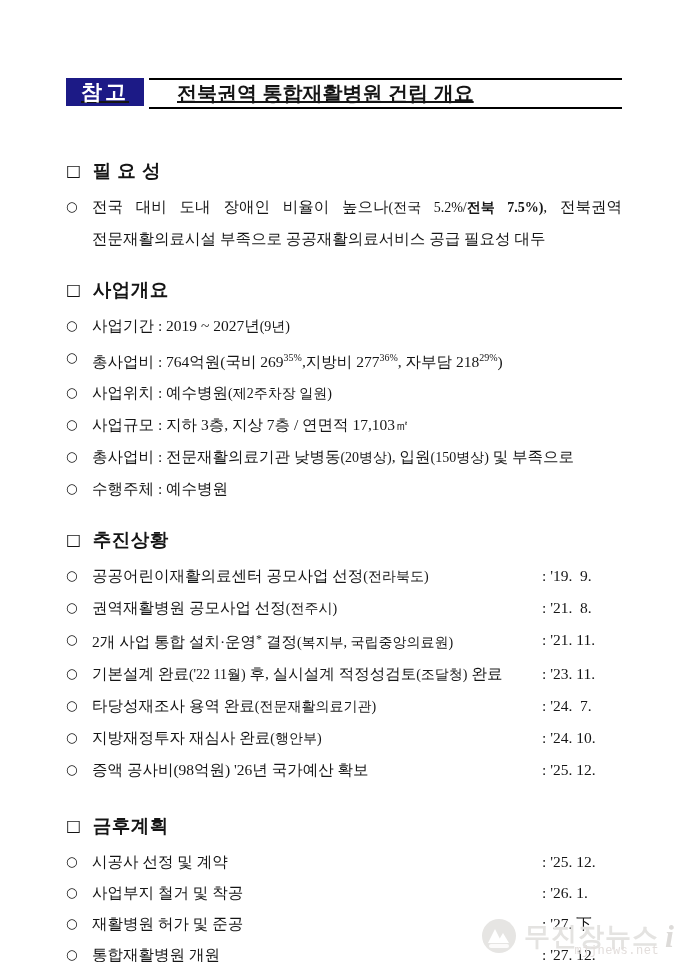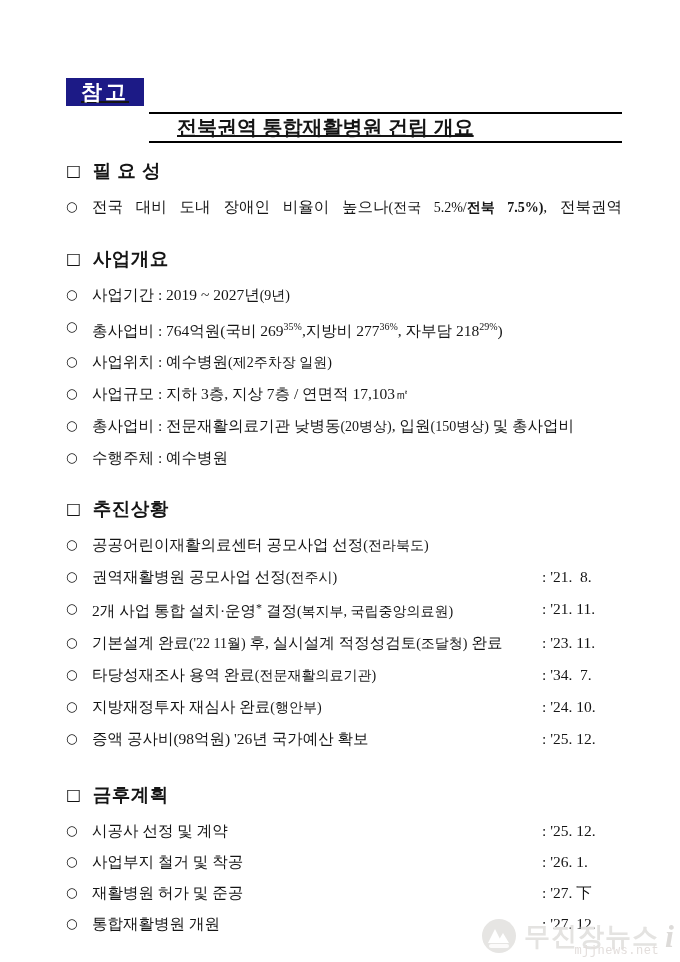--- a/index.html
+++ b/index.html
@@ -14,21 +14,21 @@
   
   .hdr { display:flex; align-items:flex-start; height:43px;text-decoration:underline; }
   .badge {
     width:78px; color:#ffffff; display:flex; align-items:center; justify-content:center;
     font-family:"Liberation Sans","DejaVu Sans",sans-serif; font-weight:bold;
     font-size:21px; letter-spacing:3px;
   }
   .tbox {
     flex:1; margin-left:5px; border-top:2.5px solid #000; border-bottom:2.5px solid #000;
     display:flex; align-items:center; padding-left:28px;
-    font-family:"Liberation Sans","DejaVu Sans",sans-serif; font-weight:bold; font-size:20px;margin-top:34px;
+    font-family:"Liberation Sans","DejaVu Sans",sans-serif; font-weight:bold; font-size:20px;
   }
 
   
   .sec { margin-top:23px; }
   .sec-first { margin-top:37px; }
   .shead {
     display:flex; align-items:center; margin-bottom:8px;
     font-family:"Liberation Sans","DejaVu Sans",sans-serif; font-weight:bold; font-size:18.5px;
     letter-spacing:0.5px;
   }
@@ -80,20 +80,21 @@
 
     <div class="sec sec-first">
       <div class="shead">
         <span class="mk-sq">□</span>
         <span>필 요 성</span>
       </div>
       <div class="brow">
         <span class="mk-c">○</span>
         <span class="bbody">
           <div class="jline"><span>전국 대비 도내 장애인 비율이 높으나</span><span class="sm">(전국 5.2%/</span><span class="sm bold">전북 7.5%)</span><span>, 전북권역</span></div>
+          <div>전문재활의료시설 부족으로 공공재활의료서비스 공급 필요성 대두</div>
         </span>
       </div>
     </div>
 
     <div class="sec">
       <div class="shead">
         <span class="mk-sq">□</span>
         <span>사업개요</span>
       </div>
 
@@ -112,58 +113,59 @@
         <span class="ptext"><span>사업위치</span><span class="col"> : </span><span>예수병원</span><span class="sm">(제2주차장 일원)</span></span>
       </div>
 
       <div class="brow">
         <span class="mk-c">○</span>
         <span class="ptext"><span>사업규모</span><span class="col"> : </span><span>지하 3층, 지상 7층 / 연면적 17,103</span><span class="sm">㎡</span></span>
       </div>
 
       <div class="brow">
         <span class="mk-c">○</span>
-        <span class="ptext"><span>총사업비</span><span class="col"> : </span><span>전문재활의료기관 낮병동</span><span class="sm">(20병상)</span><span>, 입원</span><span class="sm">(150병상)</span><span> 및 총사업비</span></span>
+        <span class="ptext"><span>총사업비</span><span class="col"> : </span><span>전문재활의료기관 낮병동</span><span class="sm">(20병상)</span><span>, 입원</span><span class="sm">(150병상)</span><span> 및 부족으로</span></span>
       </div>
 
       <div class="brow">
         <span class="mk-c">○</span>
         <span class="ptext"><span>수행주체</span><span class="col"> : </span><span>예수병원</span></span>
       </div>
     </div>
 
     <div class="sec">
       <div class="shead">
         <span class="mk-sq">□</span>
         <span>추진상황</span>
       </div>
 
       <div class="brow">
         <span class="mk-c">○</span>
         <span class="ptext"><span>공공어린이재활의료센터 공모사업 선정</span><span class="sm">(전라북도)</span></span>
+        <span class="date">: '19.  9.</span>
       </div>
       <div class="brow">
         <span class="mk-c">○</span>
         <span class="ptext"><span>권역재활병원 공모사업 선정</span><span class="sm">(전주시)</span></span>
         <span class="date">: '21.  8.</span>
       </div>
       <div class="brow">
         <span class="mk-c">○</span>
         <span class="ptext"><span>2개 사업 통합 설치·운영</span><span class="star">*</span><span> 결정</span><span class="sm">(복지부, 국립중앙의료원)</span></span>
         <span class="date">: '21. 11.</span>
       </div>
       <div class="brow">
         <span class="mk-c">○</span>
         <span class="ptext"><span>기본설계 완료</span><span class="sm">('22 11월)</span><span> 후, 실시설계 적정성검토</span><span class="sm">(조달청)</span><span> 완료</span></span>
         <span class="date">: '23. 11.</span>
       </div>
       <div class="brow">
         <span class="mk-c">○</span>
         <span class="ptext"><span>타당성재조사 용역 완료</span><span class="sm">(전문재활의료기관)</span></span>
-        <span class="date">: '34.  7.</span>
+        <span class="date">: '24.  7.</span>
       </div>
       <div class="brow">
         <span class="mk-c">○</span>
         <span class="ptext"><span>지방재정투자 재심사 완료</span><span class="sm">(행안부)</span></span>
         <span class="date">: '24. 10.</span>
       </div>
       <div class="brow">
         <span class="mk-c">○</span>
         <span class="ptext"><span>증액 공사비(98억원) '26년 국가예산 확보</span></span>
         <span class="date">: '25. 12.</span>

